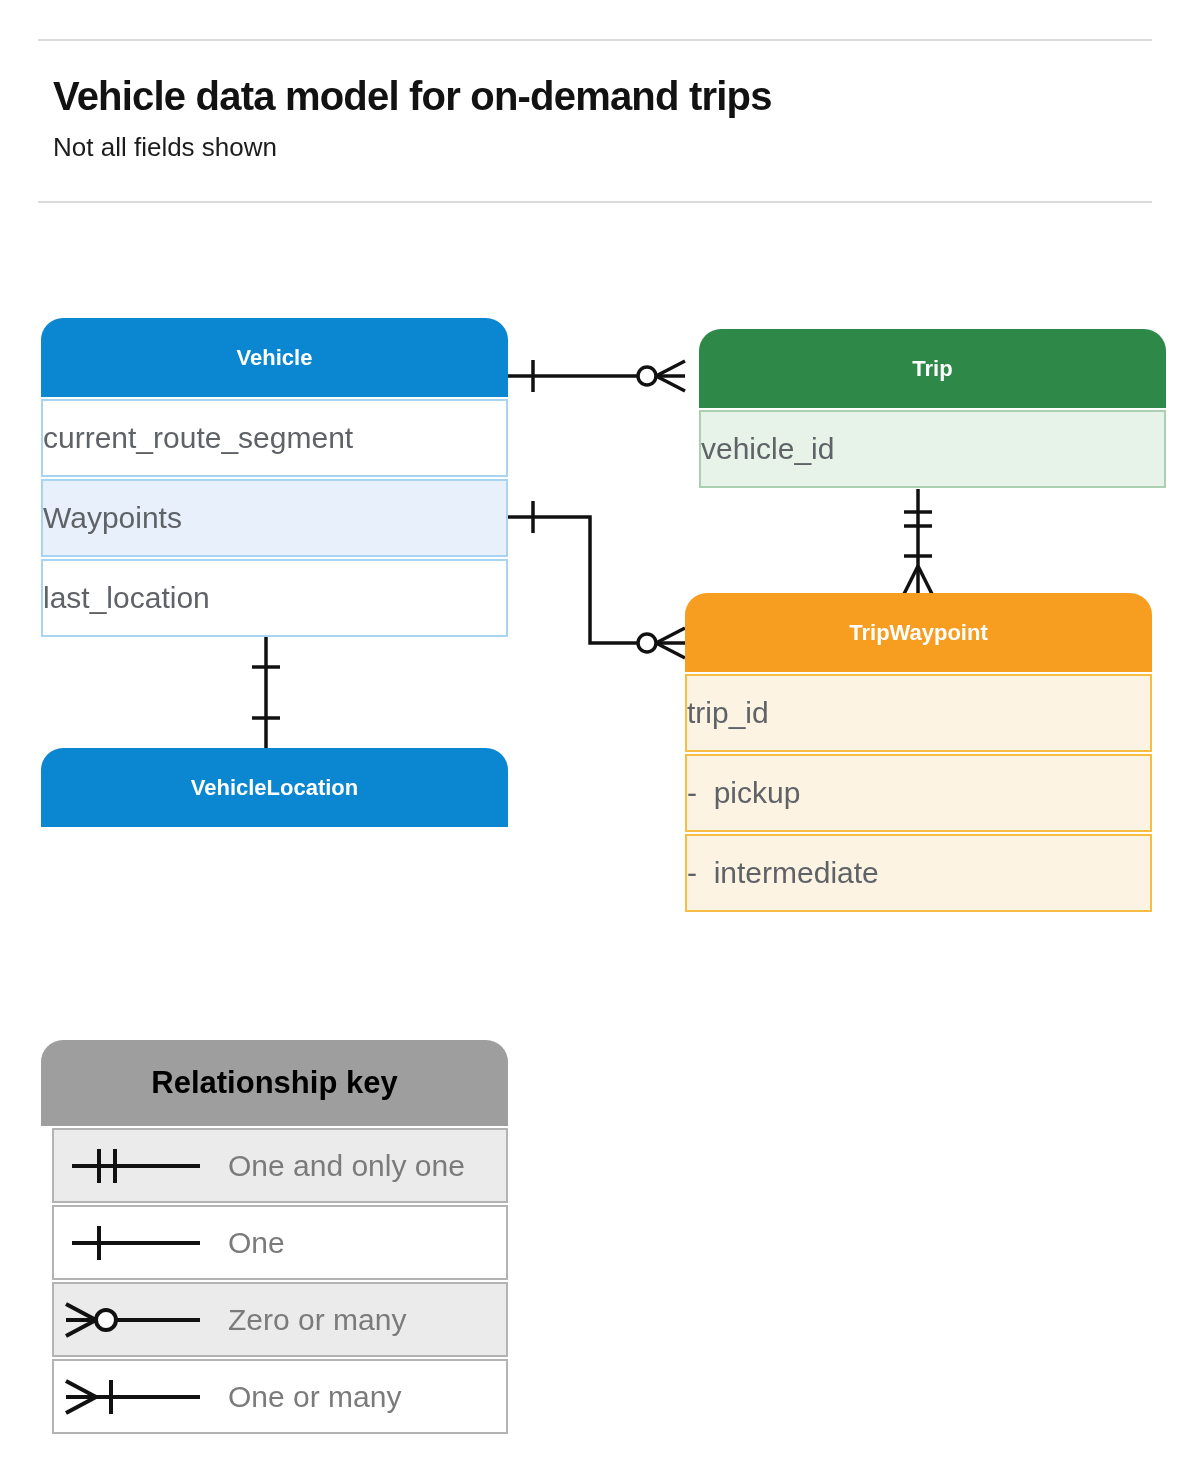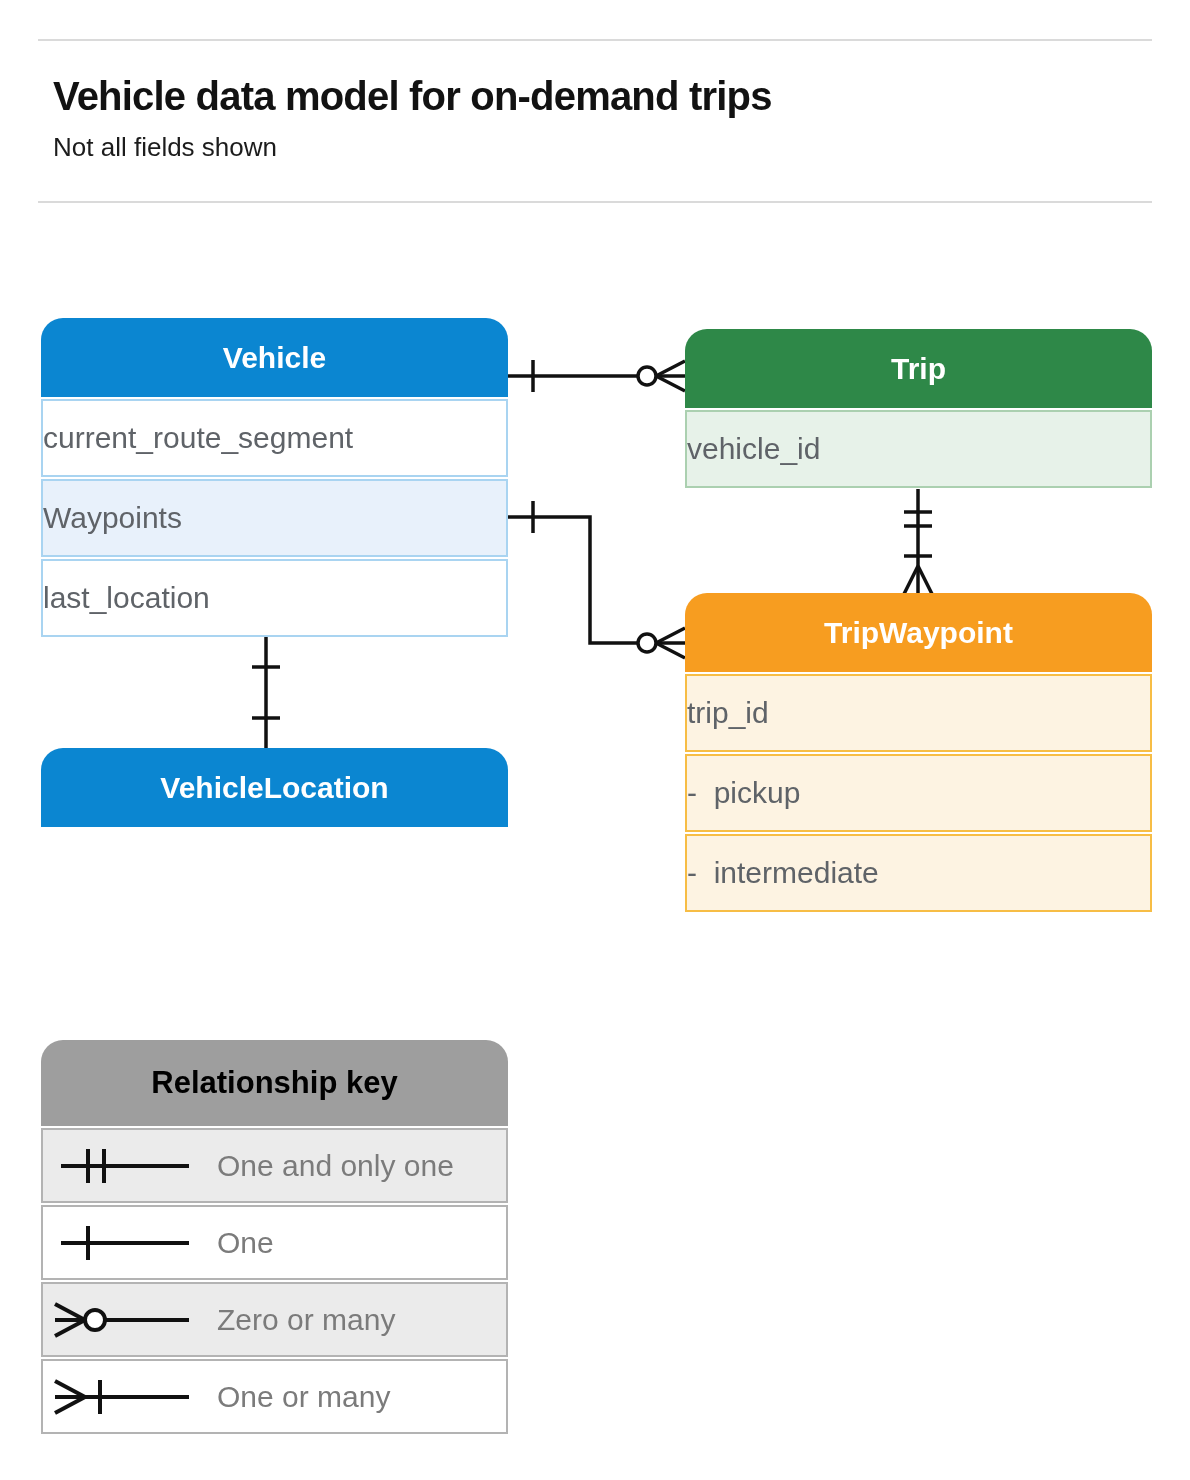--- a/index.html
+++ b/index.html
@@ -42,21 +42,21 @@
 
   
   .entity { position: absolute; width: 467px; }
   .entity .ehead {
     height: 79px;
     border-radius: 22px 22px 0 0;
     display: flex;
     align-items: center;
     justify-content: center;
     color: #ffffff;
-    font-size: 30px;
+    font-size: 22px;
     font-weight: 700;
   }
   .entity .row {
     box-sizing: border-box;
     height: 78px;
     margin-top: 2px;
     border: 2px solid #cccccc;
     background: #ffffff;
     display: flex;
     align-items: center;
@@ -72,21 +72,21 @@
 
   .theme-green .ehead { background: var(--green-header, #2e8848); }
   .theme-green .row { border-color: var(--green-border, #abd0b0); }
   .theme-green .row.shaded { background: var(--green-fill, #e7f2e9); }
 
   .theme-orange .ehead { background: var(--orange-header, #f79d20); }
   .theme-orange .row { border-color: var(--orange-border, #f7bd45); }
   .theme-orange .row.shaded { background: var(--orange-fill, #fdf3e2); }
 
   #ent-vehicle { left: 41px; top: 318px; }
-  #ent-trip { left: 685px; top: 329px; }
+  #ent-trip { left: 699px; top: 329px; }
   #ent-tripwaypoint { left: 685px; top: 593px; }
   #ent-vehiclelocation { left: 41px; top: 748px; }
 
   
   .legend { position: absolute; left: 41px; top: 1040px; width: 467px; }
   .legend .ehead {
     height: 86px;
     border-radius: 22px 22px 0 0;
     background: var(--gray-header, #9e9e9e);
     display: flex;
@@ -98,20 +98,21 @@
   }
   .legend .lrow {
     box-sizing: border-box;
     height: 75px;
     margin-top: 2px;
     border: 2px solid var(--gray-border, #b3b3b3);
     background: #ffffff;
     display: flex;
     align-items: center;
     padding-left: 4px;
+    margin-left: 11px;
   }
   .legend .lrow.shaded { background: var(--gray-fill, #ebebeb); }
   .legend .llabel {
     font-size: 30px;
     color: var(--legend-text, #7b7b7b);
     margin-left: 10px;
     white-space: pre;
   }
   .lsym { display: block; flex: 0 0 auto; }
   .lsym line { stroke: var(--connector, #111111); stroke-width: 4; }

